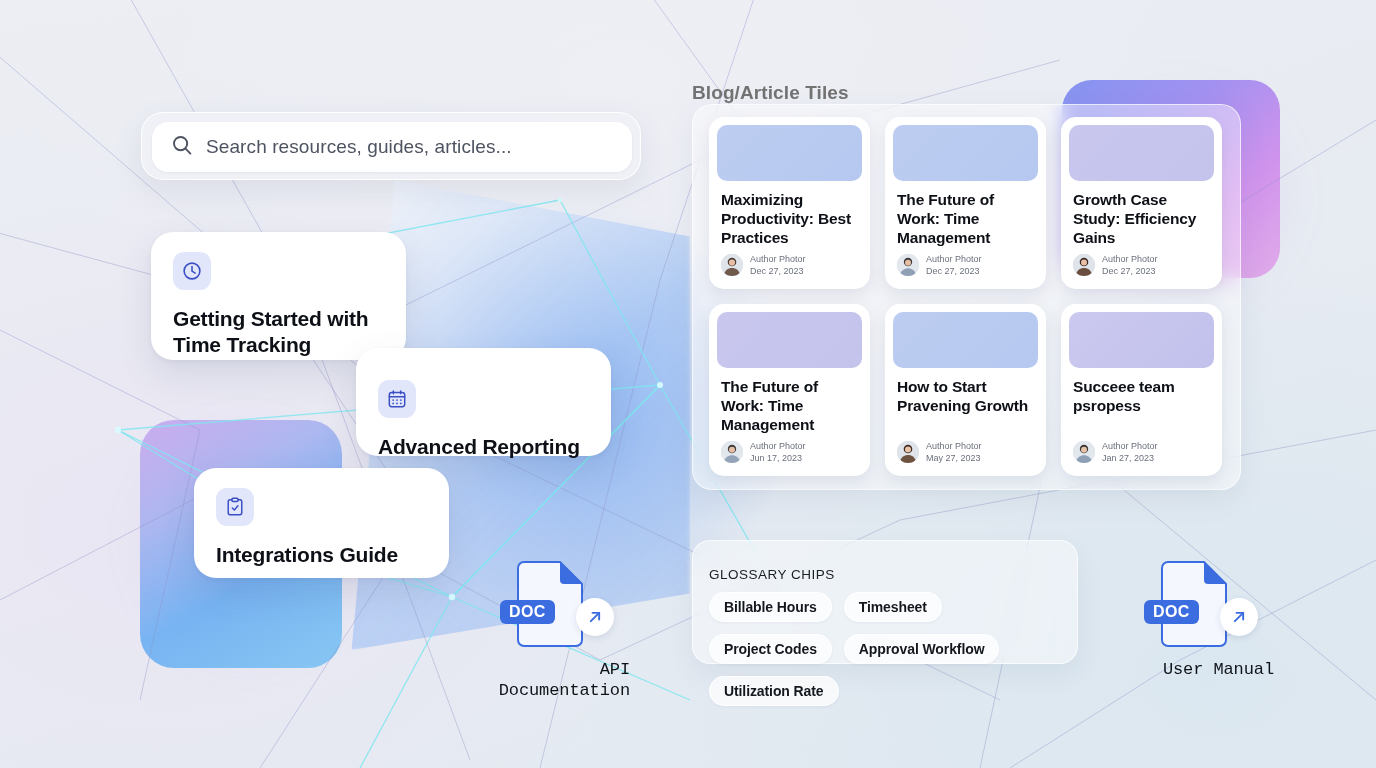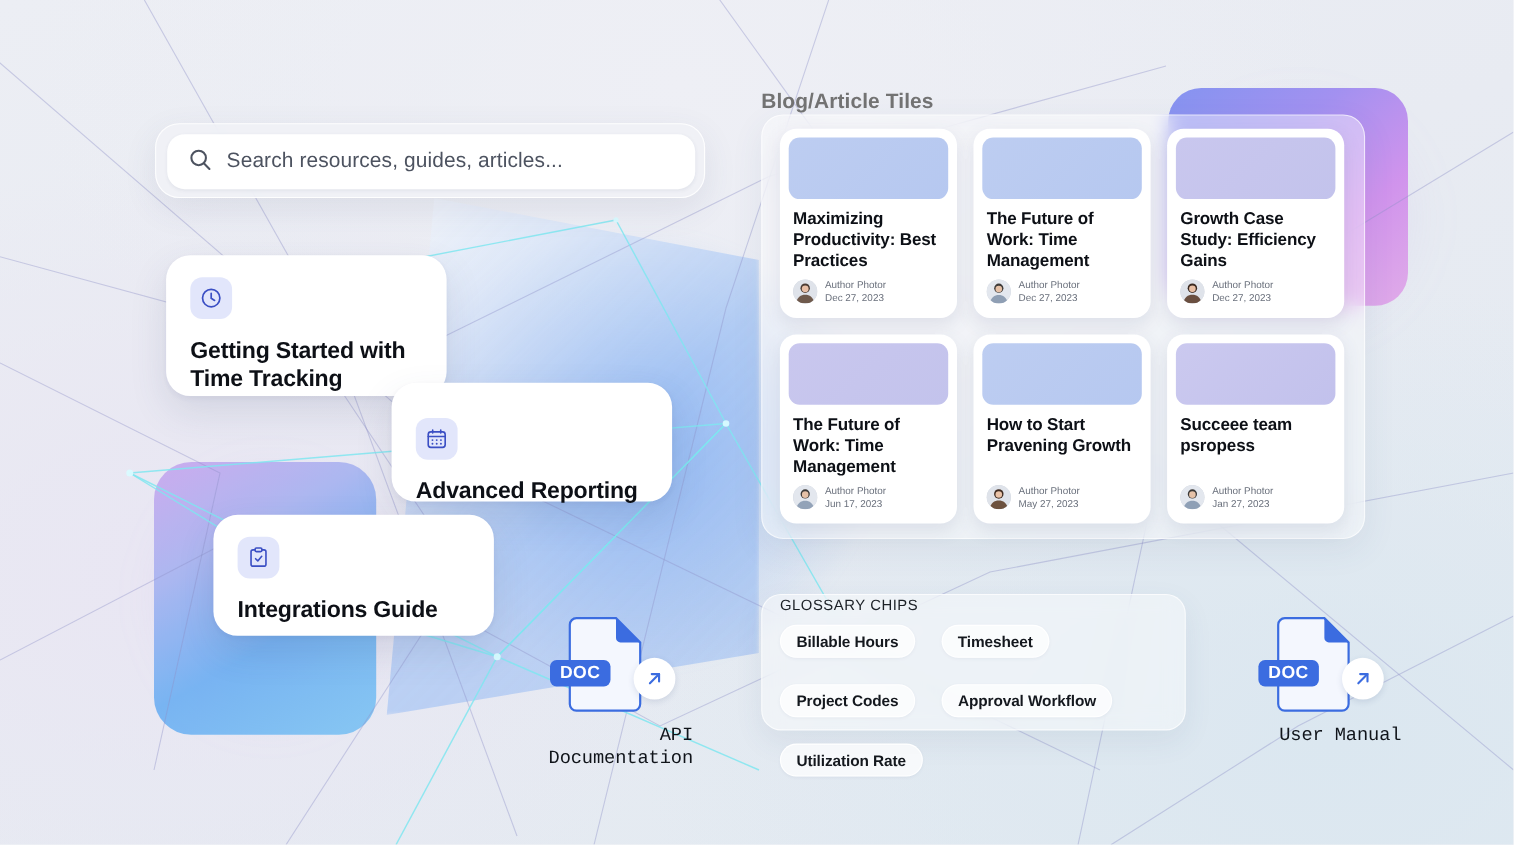--- a/index.html
+++ b/index.html
@@ -209,30 +209,30 @@
 
   
   #glossary-panel {
     position: absolute;
     left: 692px; top: 540px;
     width: 386px; height: 124px;
     border-radius: 18px;
     background: rgba(255,255,255,0.42);
     border: 1px solid rgba(255,255,255,0.7);
     backdrop-filter: blur(9px);
-    padding: 2px 16px;
+    padding: 26px 16px;
     box-shadow: 0 10px 26px rgba(70,85,125,0.08);
   }
   .glossary-title {
     font-size: 13.5px;
     color: #1b2026;
     letter-spacing: .5px;
     margin-bottom: 10px;
   }
-  .chips { display: flex; flex-wrap: wrap; gap: 24px; text-align: center; }
+  .chips { display: flex; flex-wrap: wrap; gap: 12px; text-align: center; }
   .chip {
     background: rgba(255,255,255,0.72);
     border: 1px solid rgba(255,255,255,0.95);
     border-radius: 999px;
     padding: 6px 14px;
     font-size: 14px;
     font-weight: bold;
     color: #14181e;
     letter-spacing: -.1px;
     box-shadow: 0 1px 3px rgba(70,85,125,0.07);

